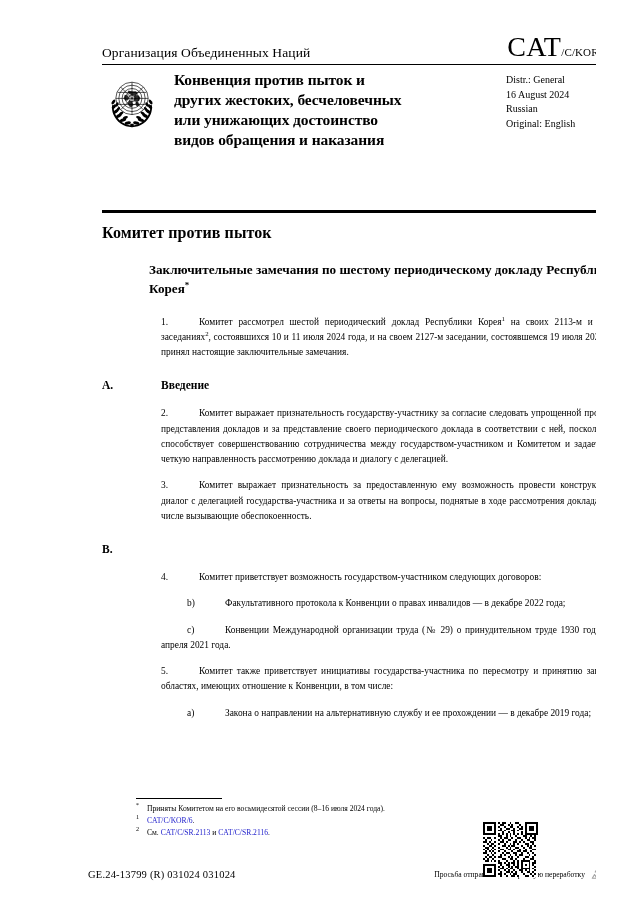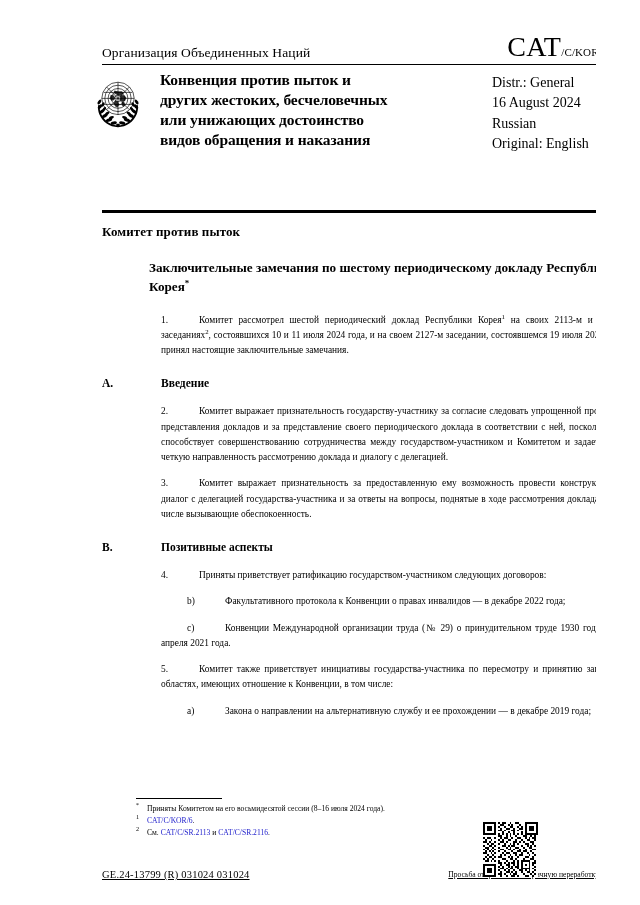--- a/index.html
+++ b/index.html
@@ -53,21 +53,21 @@
     letter-spacing: 0.1px;
   }
   .rule-thin {
     border-bottom: 1.4px solid #000;
     margin-top: 3px;
   }
 
   
   .title-band {
     position: absolute;
-    left: 44px;
+    left: 58px;
     top: 70px;
     width: 524px;
     display: flex;
     align-items: flex-start;
   }
   .un-emblem {
     width: 60px;
     height: 60px;
     flex: 0 0 60px;
     margin-top: 2px;
@@ -77,21 +77,21 @@
     margin-left: 12px;
     flex: 1 1 auto;
     font-weight: bold;
     font-size: 15.5px;
     line-height: 1.30;
     letter-spacing: -0.1px;
   }
   .distr-block {
     flex: 0 0 120px;
     margin-left: 8px;
-    font-size: 14px;
+    font-size: 10px;
     line-height: 1.45;
     padding-top: 3px;
   }
 
   
   .rule-heavy {
     position: absolute;
     left: 58px;
     top: 210px;
     width: 524px;
@@ -101,21 +101,21 @@
 
   
   .body-area {
     position: absolute;
     left: 58px;
     top: 224px;
     width: 524px;
   }
   .committee-name {
     font-weight: bold;
-    font-size: 13px;
+    font-size: 16px;
     letter-spacing: 0.1px;
     margin-bottom: 19px;
   }
   .doc-title {
     margin-left: 47px;
     margin-right: 6px;
     font-weight: bold;
     font-size: 13.2px;
     line-height: 1.34;
     margin-bottom: 17px;
@@ -195,26 +195,25 @@
     width: 11px;
     font-size: 6.2px;
     vertical-align: super;
     line-height: 0;
   }
   .fn-link { color: #2222cc; }
 
   
   .footer {
     position: absolute;
-    left: 58px;
+    left: 44px;
     top: 866px;
     width: 524px;
     display: flex;
     align-items: center;
-    text-decoration: underline;
   }
   .job-number {
     font-size: 10.5px;
     white-space: nowrap;
     letter-spacing: 0.2px;
   }
   .recycle-note {
     margin-left: auto;
     display: flex;
     align-items: center;
@@ -347,25 +346,24 @@
     <div class="para">
       <span class="num">2.</span><span>Комитет выражает признательность государству-участнику за согласие следовать упрощенной процедуре представления докладов и за представление своего периодического доклада в соответствии с ней, поскольку это способствует совершенствованию сотрудничества между государством-участником и Комитетом и задает более четкую направленность рассмотрению доклада и диалогу с делегацией.</span>
     </div>
 
     <div class="para">
       <span class="num">3.</span><span>Комитет выражает признательность за предоставленную ему возможность провести конструктивный диалог с делегацией государства-участника и за ответы на вопросы, поднятые в ходе рассмотрения доклада, в том числе вызывающие обеспокоенность.</span>
     </div>
 
     <div class="section-head">
       <span class="letter">B.</span>
-      <span class="stitle">Позитивные аспекты</span>
     </div>
 
     <div class="para">
-      <span class="num">4.</span><span>Приняты приветствует ратификацию государством-участником следующих договоров:</span>
+      <span class="num">4.</span><span>Комитет приветствует возможность государством-участником следующих договоров:</span>
     </div>
 
 
     <div class="subitem">
       <span class="lbl">b)</span><span>Факультативного протокола к Конвенции о правах инвалидов — в декабре 2022 года;</span>
     </div>
 
     <div class="subitem">
       <span class="lbl">c)</span><span>Конвенции Международной организации труда (№ 29) о принудительном труде 1930 года — 20 апреля 2021 года.</span>
     </div>

